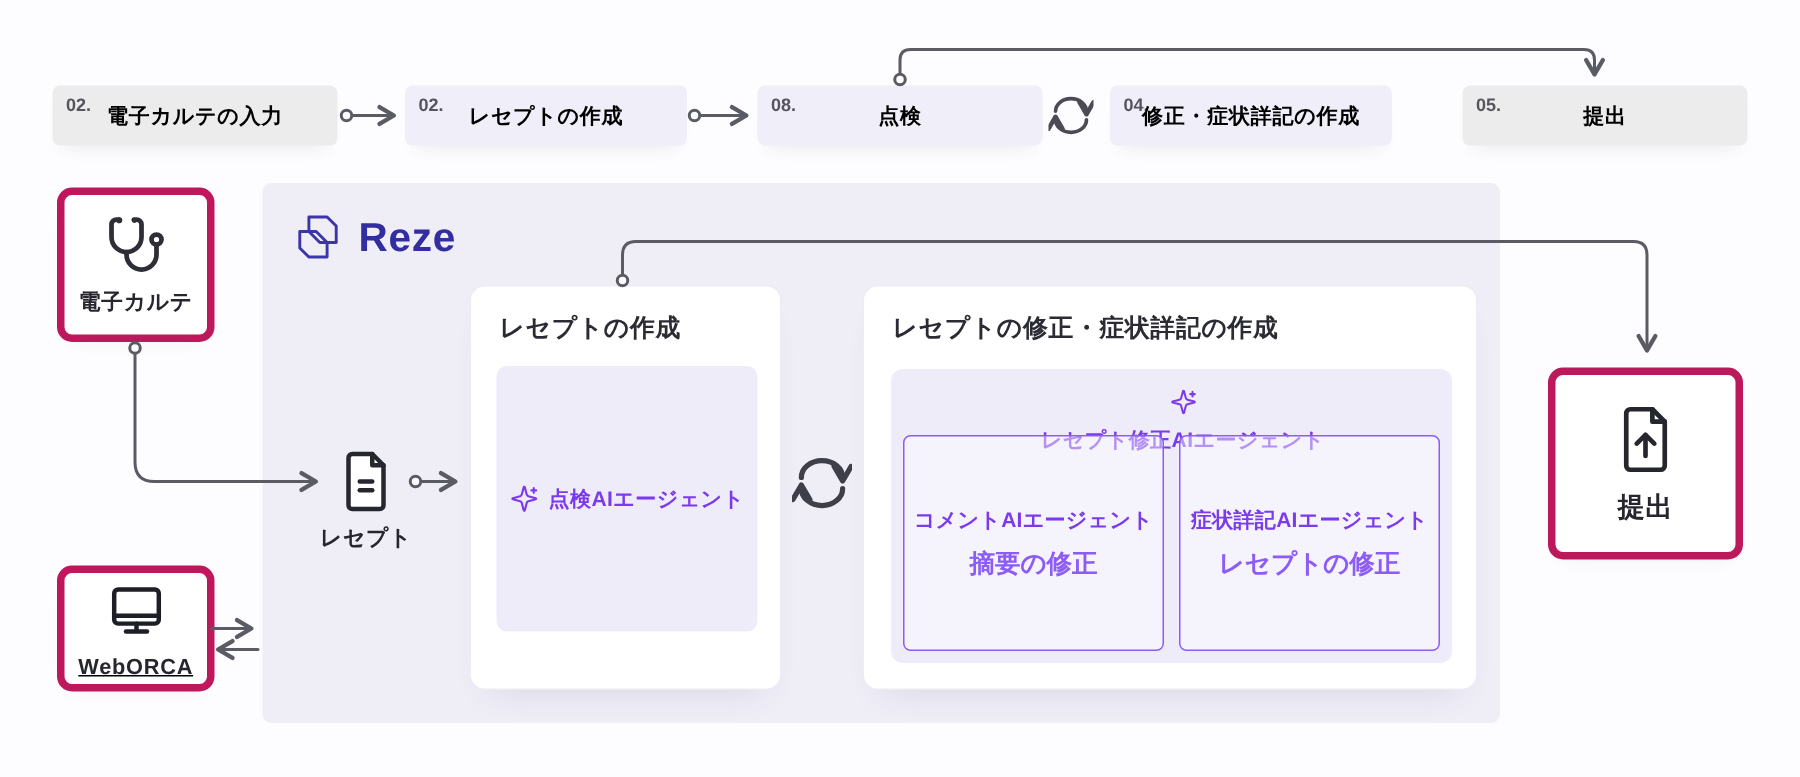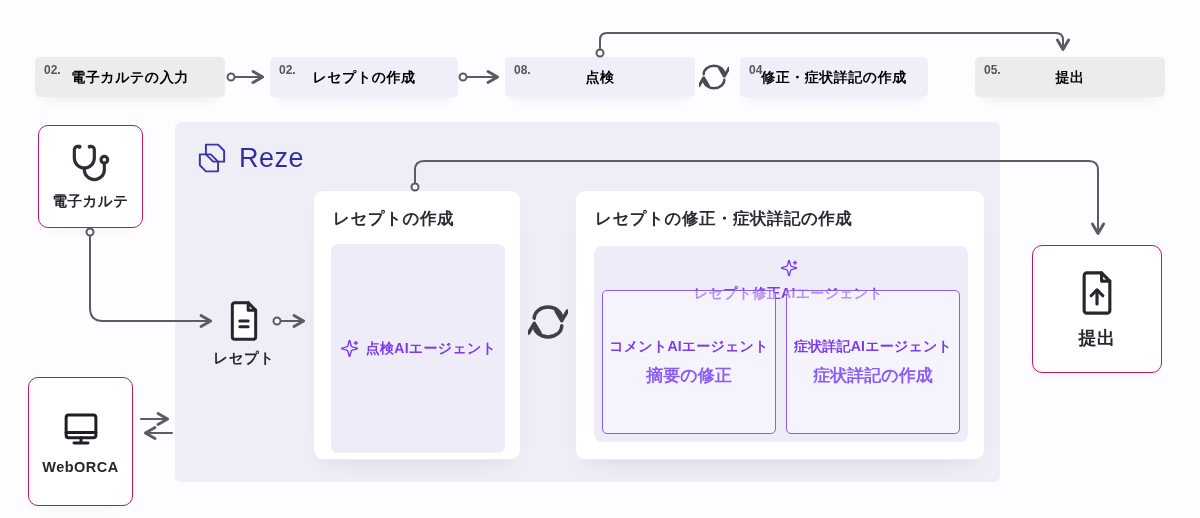--- a/index.html
+++ b/index.html
@@ -16,45 +16,45 @@
   .step.gray   { background:#ececec; }
   .step.purple { background:#f0eef8; }
   .step-num { position:absolute; left:9px; top:6px; font-size:12px; font-weight:700; color:#55555e; }
   .step-label { position:absolute; inset:0; display:flex; align-items:center; justify-content:center;
                 font-size:14px; font-weight:700; color:#000000; letter-spacing:.5px; padding-top:2px; }
 
   
   .reze-container { position:absolute; left:175px; top:122px; width:825px; height:360px;
                     background:#efeef7; border-radius:6px; z-index:1; }
   .brand { position:absolute; left:195px; top:141px; display:flex; align-items:center; gap:10px; z-index:2; }
-  .brand-name { font-size:27px; color:#322da0; font-weight:400; letter-spacing:.5px; }
-
-  
-  .node { position:absolute; background:#fff; border:1px solid #be185d; border-radius:10px;
+  .brand-name { font-size:27px; color:#322da0; font-weight:700; letter-spacing:.5px; }
+
+  
+  .node { position:absolute; background:#fff; border:5px solid #be185d; border-radius:10px;
           display:flex; flex-direction:column; align-items:center; justify-content:center;
           gap:9px; z-index:3; box-shadow:0 6px 14px -10px rgba(60,55,90,.12); }
   .node-label { font-size:14.5px; font-weight:700; color:#26262e; letter-spacing:.5px; }
 
   .node-ehr     { left:38px;  top:125px; width:105px; height:103px; }
-  .node-weborca { left:28px;  top:377px; width:105px; height:129px; }
+  .node-weborca { left:38px;  top:377px; width:105px; height:84px;text-decoration:underline; }
   .node-submit  { left:1032px; top:245px; width:130px; height:128px; }
   .node-submit .node-label { font-size:18px; }
 
   
   .node-receipt { position:absolute; left:204px; top:299px; width:80px; text-align:center; z-index:3; }
   .node-receipt .node-label { display:block; margin-top:6px; }
 
   
   .card { position:absolute; top:190px; background:#fff; border:1px solid #edebf3; border-radius:10px;
           z-index:2; box-shadow:0 12px 22px -14px rgba(70,60,110,.18); }
   .card-title { padding:17px 19px 0 19px; font-size:16.5px; font-weight:700; color:#2b2b33; letter-spacing:.5px; }
   .card-inspection { left:313px; width:208px; height:270px; }
   .card-revision   { left:575px; width:410px; height:270px; }
 
-  .inspection-panel { position:absolute; left:17px; top:53px; width:174px; height:209px;
+  .inspection-panel { position:absolute; left:17px; top:53px; width:174px; height:177px;
                       background:#efecfa; border-radius:7px;
                       display:flex; align-items:center; justify-content:center; gap:7px; }
   .agent-label { font-size:14px; font-weight:700; color:#7c3aed; letter-spacing:.3px; }
 
   .revision-panel { position:absolute; left:18px; top:55px; width:374px; height:196px;
                     background:#efecfa; border-radius:8px; }
   .revision-header { display:flex; align-items:center; gap:8px; padding:13px 0 0 15px;flex-direction:column; }
   .revision-row { position:absolute; left:8px; right:8px; top:44px; display:flex; gap:10px; }
   .sub-agent { flex:1; height:144px; border:1.5px solid #8b5cf6; border-radius:5px;
                background:rgba(253,252,255,.45); display:flex; flex-direction:column;
@@ -212,21 +212,21 @@
         </svg>
         <span class="agent-label">レセプト修正AIエージェント</span>
       </div>
       <div class="revision-row">
         <div class="sub-agent">
           <span class="sub-agent-name">コメントAIエージェント</span>
           <span class="sub-agent-desc">摘要の修正</span>
         </div>
         <div class="sub-agent">
           <span class="sub-agent-name">症状詳記AIエージェント</span>
-          <span class="sub-agent-desc">症状詳記の作成</span>
+          <span class="sub-agent-desc">レセプトの修正</span>
         </div>
       </div>
     </div>
   </div>
 
   <div class="node node-submit">
     <svg class="icon" width="44" height="48" viewBox="0 0 24 26" fill="none" stroke="#26262e" stroke-width="1.7" stroke-linecap="round" stroke-linejoin="round">
       <path d="M14.5 2H6.5A1.5 1.5 0 0 0 5 3.5v19A1.5 1.5 0 0 0 6.5 24h11a1.5 1.5 0 0 0 1.5-1.5V6.5z"></path>
       <path d="M14.5 2v4.5H19"></path>
       <line x1="12" y1="19" x2="12" y2="11.5"></line>

